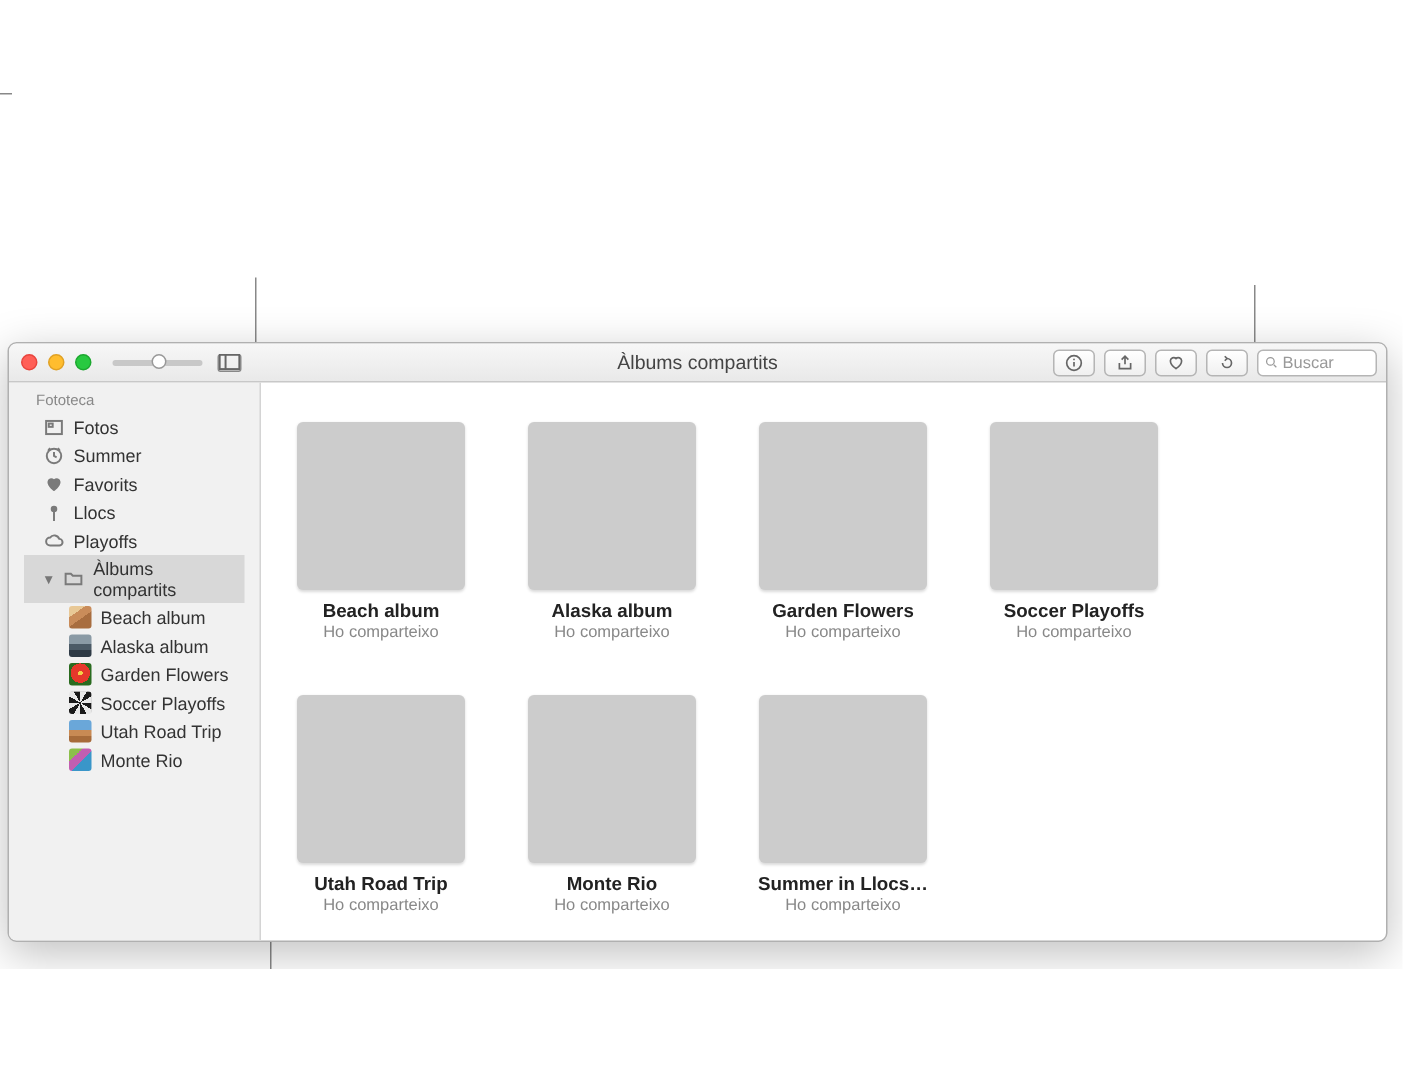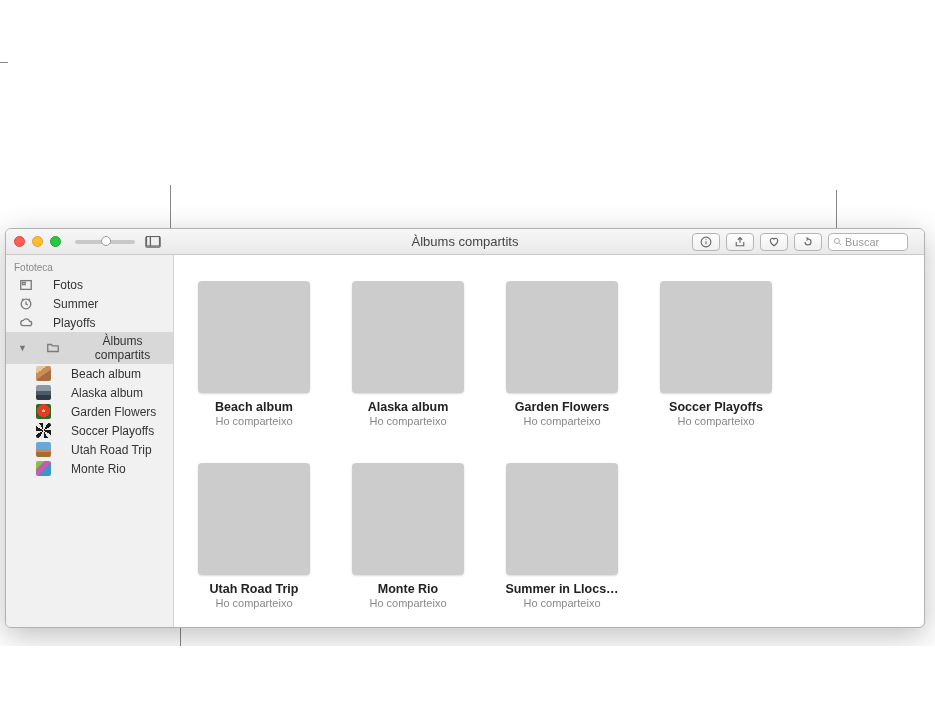--- a/index.html
+++ b/index.html
@@ -72,21 +72,21 @@
     border-radius:2px;
     display:flex;align-items:center;justify-content:center;
     font-size:7px;color:#666;
   }
   .title-text {
     position:absolute;left:0;right:0;text-align:center;
     font-size:13px;color:#444;font-weight:500;
     pointer-events:none;
   }
   .toolbar-right {
-    position:absolute;right:16px;display:flex;gap:6px;align-items:center;
+    position:absolute;right:6px;display:flex;gap:6px;align-items:center;
   }
   .tb-btn {
     width:28px;height:18px;
     background:linear-gradient(#fff,#f0f0f0);
     border:1px solid #b5b5b5;
     border-radius:4px;
     display:flex;align-items:center;justify-content:center;
     color:#666;
   }
   .tb-btn svg { width:12px;height:12px; }
@@ -99,33 +99,32 @@
   }
   .search-box svg { width:9px;height:9px; flex:0 0 auto;}
   .body {
     flex:1;display:flex;overflow:hidden;
   }
   .sidebar {
     width:168px;
     background:#f1f1f1;
     border-right:1px solid #d4d4d4;
     overflow-y:auto;
-    padding:2px 0;
+    padding:2px 10px;
   }
   .section-header {
     font-size:10px;color:#888;
     padding:5px 8px 2px;
   }
   .sidebar-item {
     display:flex;align-items:center;
     padding:2px 8px 2px 12px;
-    gap:20px;
+    gap:6px;
     font-size:12px;color:#333;
     cursor:default;
-    text-align:center;
   }
   .sidebar-item.selected {
     background:#d8d8d8;
   }
   .sidebar-item .disclosure {
     width:8px;font-size:9px;color:#777;
   }
   .sidebar-item .icon {
     width:15px;height:15px;display:flex;align-items:center;justify-content:center;
     color:#7a7a7a;
@@ -256,20 +255,37 @@
         <div class="sidebar-item">
           <span class="icon">
               <svg viewBox="0 0 16 16">
                 <circle cx="8" cy="8" r="5.5" class="ic-stroke"></circle>
                 <path d="M8 5v3l2 1" class="ic-stroke"></path>
                 <path d="M5 2l-1.5 2M11 2l1.5 2" class="ic-stroke"></path>
               </svg>
             </span>
           <span>Summer</span>
         </div>
+        <div class="sidebar-item">
+          <span class="icon">
+              <svg viewBox="0 0 16 16">
+                <path d="M8 13s-5-3.2-5-7a3 3 0 0 1 5-2 3 3 0 0 1 5 2c0 3.8-5 7-5 7z" fill="currentColor"></path>
+              </svg>
+            </span>
+          <span>Favorits</span>
+        </div>
+        <div class="sidebar-item">
+          <span class="icon">
+              <svg viewBox="0 0 16 16">
+                <circle cx="8" cy="5" r="2.5" fill="currentColor"></circle>
+                <line x1="8" y1="7" x2="8" y2="14" class="ic-stroke"></line>
+              </svg>
+            </span>
+          <span>Llocs</span>
+        </div>
 
 
         <div class="sidebar-item">
           <span class="icon">
               <svg viewBox="0 0 16 16">
                 <path d="M5 11a3 3 0 0 1 0-6 4 4 0 0 1 7 1 2.5 2.5 0 0 1 0 5H5z" class="ic-stroke"></path>
               </svg>
             </span>
           <span>Playoffs</span>
         </div>

